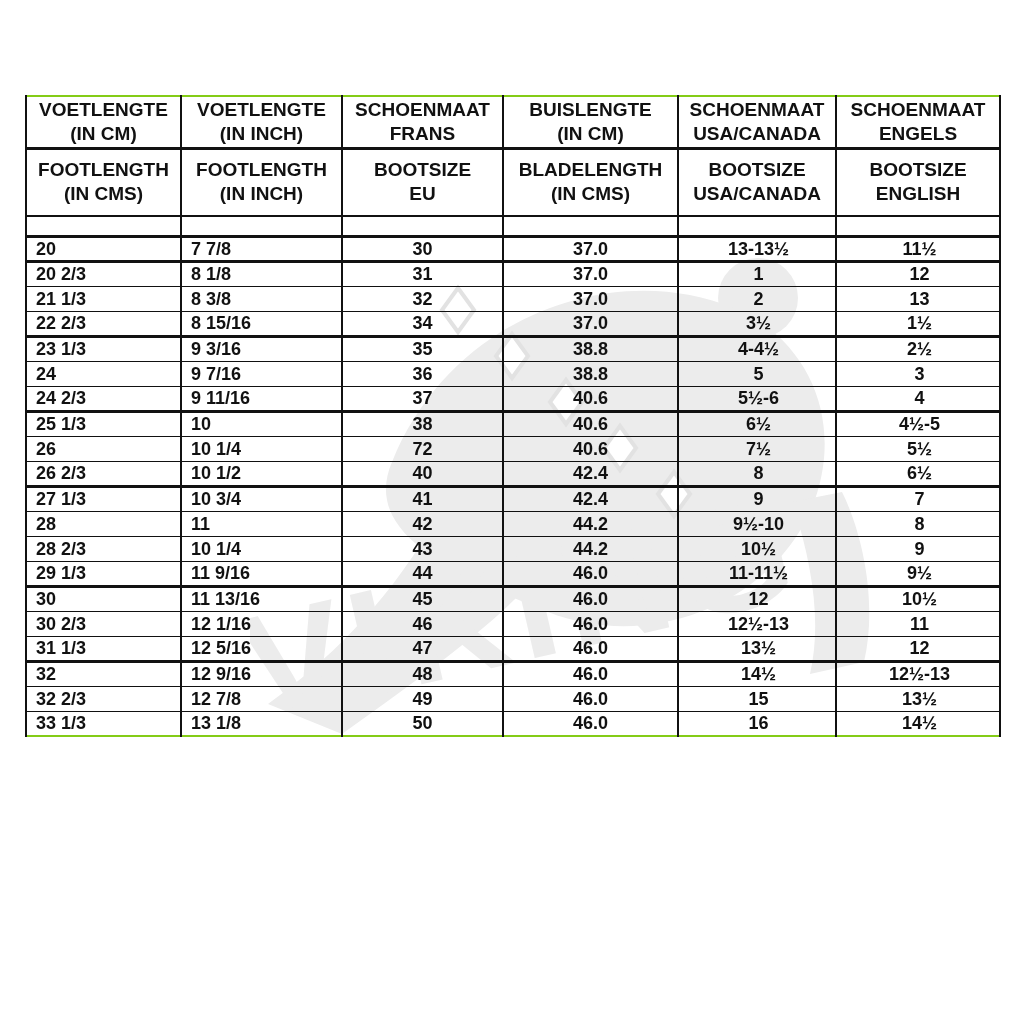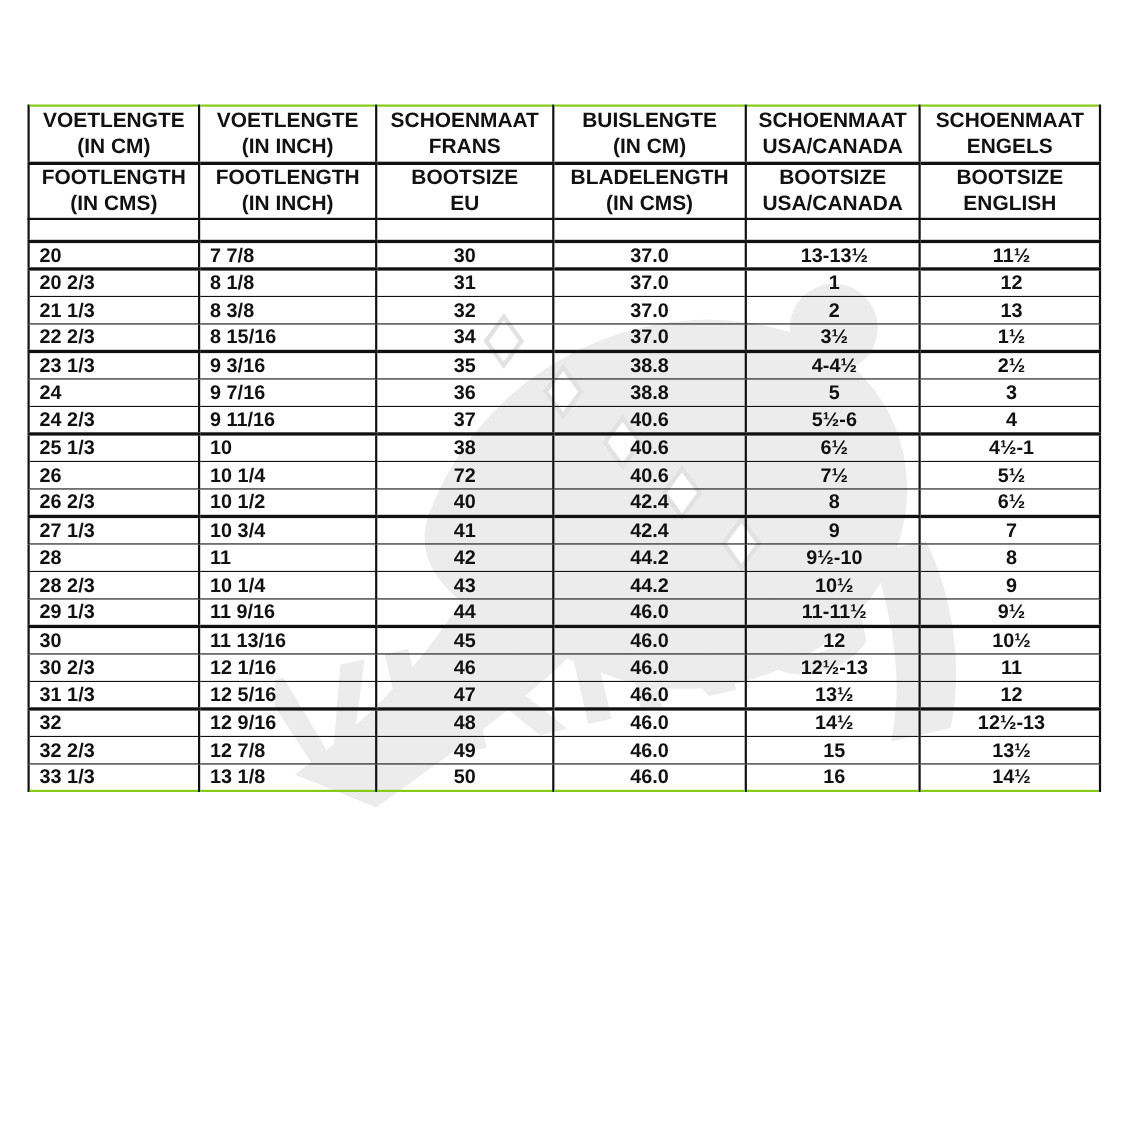--- a/index.html
+++ b/index.html
@@ -46,21 +46,21 @@
     background: transparent;
     padding: 0 4px;
   }
   thead th {
     font-size: 19px;
     line-height: 24px;
     text-align: center;
     padding: 1px 1px;
   }
   tr.hdr-dutch th   { height: 52px; border-bottom: 3px solid #111; }
-  tr.hdr-english th { height: 51px; border-bottom: 2px solid #111; }
+  tr.hdr-english th { height: 68px; border-bottom: 2px solid #111; }
   tr.spacer td      { height: 20px; border-bottom: 3px solid #111; }
   tbody td {
     font-size: 18px;
     height: 25px;
     line-height: 22px;
   }
   tbody td.col-0, tbody td.col-1 { text-align: left; padding-left: 9px; margin-top: 29px; }
   tbody td.col-4, tbody td.col-5 { text-align: center; padding-left: 7px; }
   tbody td.col-2, tbody td.col-3 { text-align: center; }
   tbody tr.group-end td { border-bottom: 3px solid #111; }
@@ -181,21 +181,21 @@
           <td class="col-3">40.6</td>
           <td class="col-4">5½-6</td>
           <td class="col-5">4</td>
         </tr>
         <tr>
           <td class="col-0">25 1/3</td>
           <td class="col-1">10</td>
           <td class="col-2">38</td>
           <td class="col-3">40.6</td>
           <td class="col-4">6½</td>
-          <td class="col-5">4½-1</td>
+          <td class="col-5">4½-5</td>
         </tr>
         <tr>
           <td class="col-0">26</td>
           <td class="col-1">10 1/4</td>
           <td class="col-2">72</td>
           <td class="col-3">40.6</td>
           <td class="col-4">7½</td>
           <td class="col-5">5½</td>
         </tr>
         <tr class="group-end">

